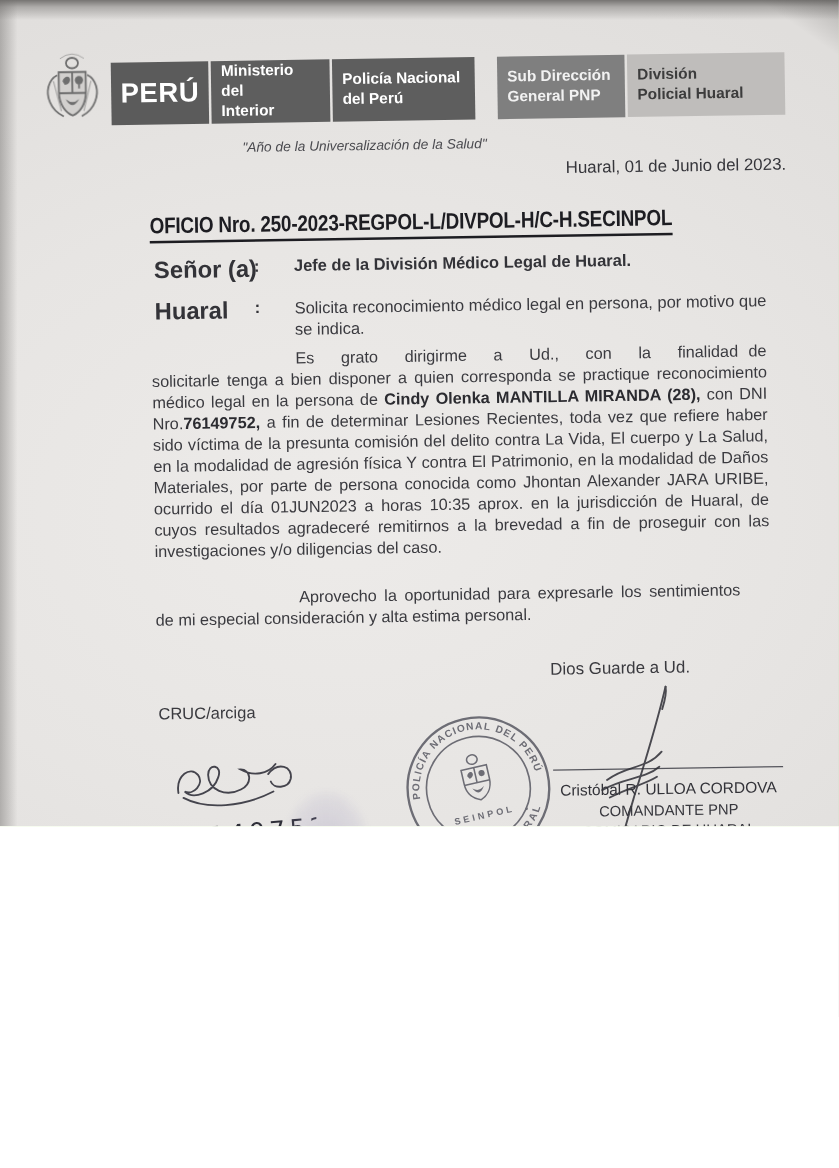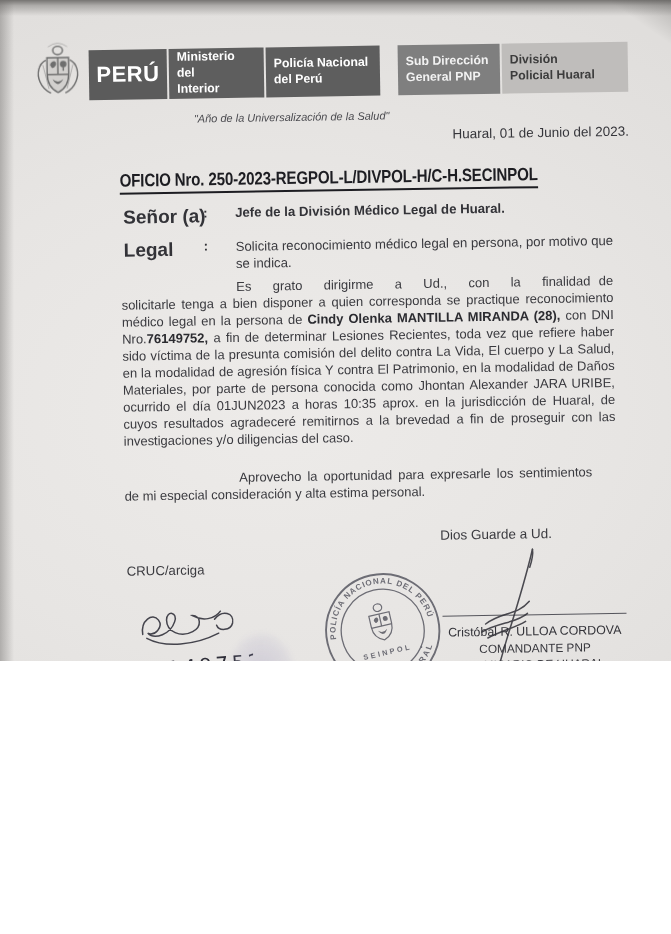--- a/index.html
+++ b/index.html
@@ -136,21 +136,21 @@
 
     <div class="abs tagline">"Año de la Universalización de la Salud"</div>
     <div class="abs dateline">Huaral, 01 de Junio del 2023.</div>
 
     <div class="abs oficio-title">OFICIO Nro. 250-2023-REGPOL-L/DIVPOL-H/C-H.SECINPOL</div>
 
     <div class="abs fld-label senor-label">Señor  (a)</div>
     <div class="abs fld-colon senor-colon">:</div>
     <div class="abs fld-value senor-value">Jefe de la División Médico Legal de Huaral.</div>
 
-    <div class="abs fld-label asunto-label">Legal</div>
+    <div class="abs fld-label asunto-label">Huaral</div>
     <div class="abs fld-colon asunto-colon">:</div>
     <div class="abs fld-value asunto-value">Solicita reconocimiento médico legal en persona, por motivo que se indica.</div>
 
     <div class="abs para p1"><span class="ws-wide">Es grato dirigirme a Ud., con la finalidad</span><span> de solicitarle tenga a bien disponer a quien corresponda se practique reconocimiento médico legal en la persona de </span><b>Cindy Olenka MANTILLA MIRANDA (28),</b><span> con DNI Nro.</span><b>76149752,</b><span> a fin de determinar Lesiones Recientes, toda vez que refiere haber sido víctima de la presunta comisión del delito contra La Vida, El cuerpo y La Salud, en la modalidad de agresión física Y contra El Patrimonio, en la modalidad de Daños Materiales, por parte de persona conocida como Jhontan Alexander JARA URIBE,  ocurrido el día 01JUN2023 a horas 10:35 aprox. en la jurisdicción de Huaral, de cuyos resultados agradeceré remitirnos a la brevedad a fin de proseguir con las investigaciones y/o diligencias del caso.</span></div>
 
     <div class="abs para p2">Aprovecho la oportunidad para expresarle los sentimientos de mi especial consideración y alta estima personal.</div>
 
     <div class="abs farewell">Dios Guarde a Ud.</div>
     <div class="abs initials">CRUC/arciga</div>
 

